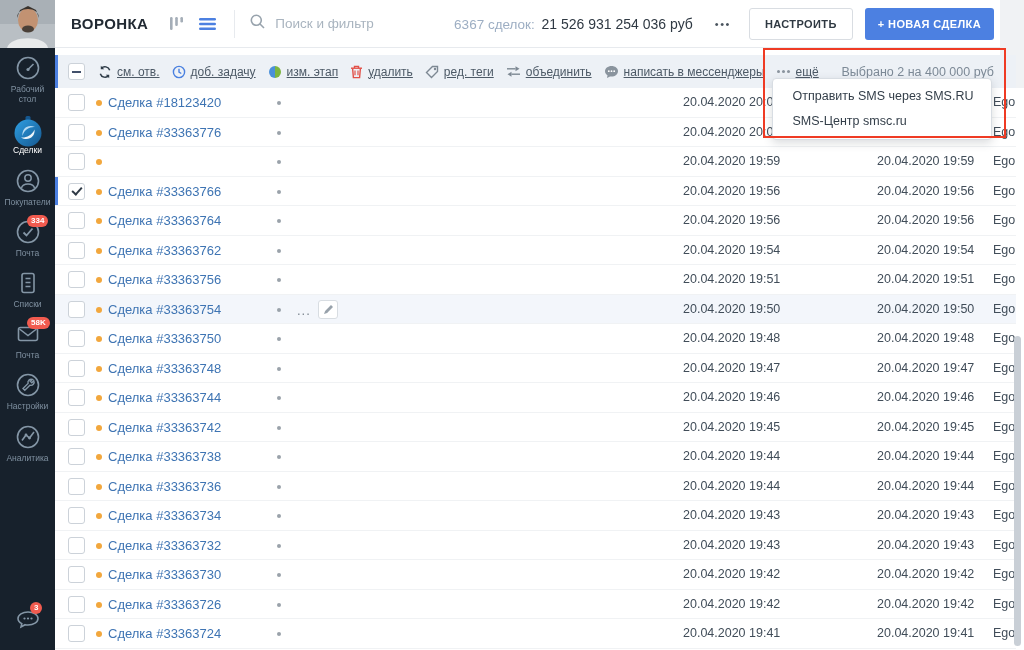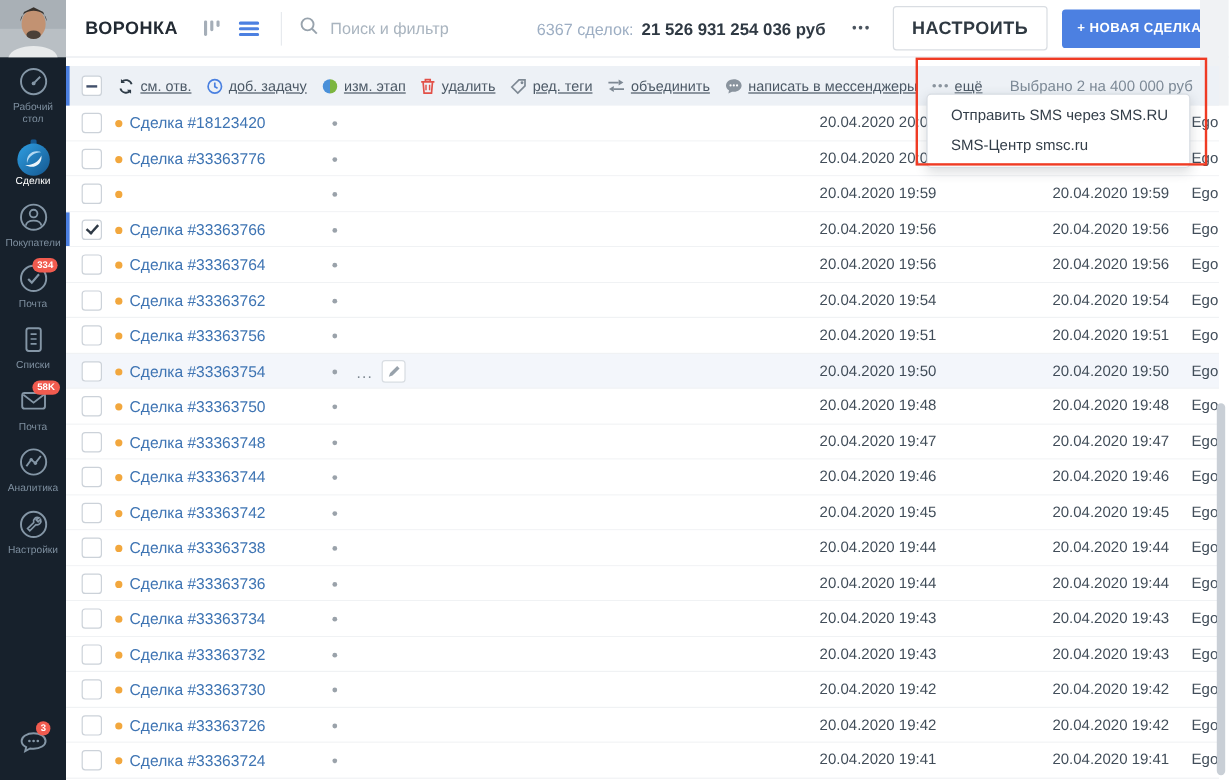--- a/index.html
+++ b/index.html
@@ -26,25 +26,25 @@
   .header-title{margin-left:16px;font-size:15px;font-weight:bold;color:#222a33;letter-spacing:.4px;}
   .view-toggle{display:flex;align-items:center;gap:15px;margin-left:22px;}
   .view-btn{background:none;border:none;padding:0;cursor:pointer;display:flex;align-items:center;}
   .search{display:flex;align-items:center;margin-left:18px;padding-left:15px;border-left:1px solid #e7eaee;height:28px;}
   .search input{border:none;outline:none;font-size:13.5px;width:170px;color:#a16207;margin-left:8px;
     font-family:"Liberation Sans",sans-serif;background:transparent;}
   .search input::placeholder{color:#a9b4bf;}
   .header-right{margin-left:auto;display:flex;align-items:center;margin-right:30px;}
   .summary{font-size:13.5px;white-space:nowrap;}
   .summary .count{color:#9daec3;}
-  .summary .sum{color:#2f3943;font-weight:bold;font-size:14px;margin-left:3px;}
+  .summary .sum{color:#2f3943;font-weight:normal;font-size:14px;margin-left:3px;}
   .dots-btn{background:none;border:none;color:#4a545e;font-size:11px;letter-spacing:1.5px;
     cursor:pointer;margin:0 16px 0 20px;padding:4px 2px;}
   .configure-btn{background:#fff;border:1px solid #d9dde2;border-radius:3px;color:#2f3942;
-    font-size:15px;font-weight:bold;padding:9px 15px;letter-spacing:.4px;cursor:pointer;
+    font-size:11px;font-weight:bold;padding:9px 15px;letter-spacing:.4px;cursor:pointer;
     font-family:"Liberation Sans",sans-serif;text-align:right;}
   .new-deal-btn{background:var(--accent,#4c80e1);border:none;border-radius:3px;color:#fff;
     font-size:11px;font-weight:bold;padding:10px 13px;letter-spacing:.4px;margin-left:12px;cursor:pointer;
     font-family:"Liberation Sans",sans-serif;white-space:nowrap;}
   .corner{position:absolute;right:0;top:0;width:24px;height:88px;background:#f0f2f4;z-index:4;}
   
   .toolbar{position:absolute;left:55px;top:55px;right:8px;height:33px;background:var(--toolbar-bg,#edf1f6);
     display:flex;align-items:center;z-index:5;}
   .toolbar-accent{position:absolute;left:0;top:0;width:3px;height:100%;background:var(--accent,#4c80e1);}
   .checkbox{width:17px;height:17px;background:#fff;border:1px solid #ccd2d9;border-radius:3px;
@@ -151,32 +151,32 @@
         <span class="s-icon"><svg width="26" height="26" viewBox="0 0 26 26">
             <rect x="3.5" y="6.5" width="19" height="13" rx="2" fill="none" stroke="#8496a6" stroke-width="1.6"></rect>
             <path d="M4.5 8l8.5 6.5L21.5 8" fill="none" stroke="#8496a6" stroke-width="1.5"></path>
           </svg></span>
         <span class="s-label">Почта</span>
         <span class="s-badge">58K</span>
       </div>
       <div class="s-item">
         <span class="s-icon"><svg width="26" height="26" viewBox="0 0 26 26">
             <circle cx="13" cy="13" r="10.5" fill="none" stroke="#8496a6" stroke-width="1.6"></circle>
+            <path d="M17.5 7.5a3.2 3.2 0 0 0-4.4 3.9L8 16.5 9.8 18.3l5.1-5.1a3.2 3.2 0 0 0 3.9-4.4l-2 2-1.6-1.6z" fill="none" stroke="#8496a6" stroke-width="1.4"></path>
+          </svg></span>
+        <span class="s-label">Настройки</span>
+      </div>
+      <div class="s-item">
+        <span class="s-icon"><svg width="26" height="26" viewBox="0 0 26 26">
+            <circle cx="13" cy="13" r="10.5" fill="none" stroke="#8496a6" stroke-width="1.6"></circle>
             <path d="M7 16.5l4-5.5 3.5 3 4.5-6" fill="none" stroke="#8496a6" stroke-width="1.6"></path>
             <circle cx="11" cy="11" r="1.4" fill="#8496a6"></circle>
             <circle cx="14.5" cy="14" r="1.4" fill="#8496a6"></circle>
           </svg></span>
         <span class="s-label">Аналитика</span>
-      </div>
-      <div class="s-item">
-        <span class="s-icon"><svg width="26" height="26" viewBox="0 0 26 26">
-            <circle cx="13" cy="13" r="10.5" fill="none" stroke="#8496a6" stroke-width="1.6"></circle>
-            <path d="M17.5 7.5a3.2 3.2 0 0 0-4.4 3.9L8 16.5 9.8 18.3l5.1-5.1a3.2 3.2 0 0 0 3.9-4.4l-2 2-1.6-1.6z" fill="none" stroke="#8496a6" stroke-width="1.4"></path>
-          </svg></span>
-        <span class="s-label">Настройки</span>
       </div>
     </nav>
   <div class="s-chat">
     <span>
       <svg width="30" height="28" viewBox="0 0 30 28">
         <path d="M5 10.5C5 6.9 9.5 4 15 4s10 2.9 10 6.5S20.5 17 15 17c-1 0-2-.1-2.9-.3L8 19l.8-3.4C6.4 14.4 5 12.6 5 10.5z" fill="none" stroke="#8496a6" stroke-width="1.6"></path>
         <circle cx="11.5" cy="10.5" r="1.1" fill="#8496a6"></circle>
         <circle cx="15" cy="10.5" r="1.1" fill="#8496a6"></circle>
         <circle cx="18.5" cy="10.5" r="1.1" fill="#8496a6"></circle>
       </svg>

